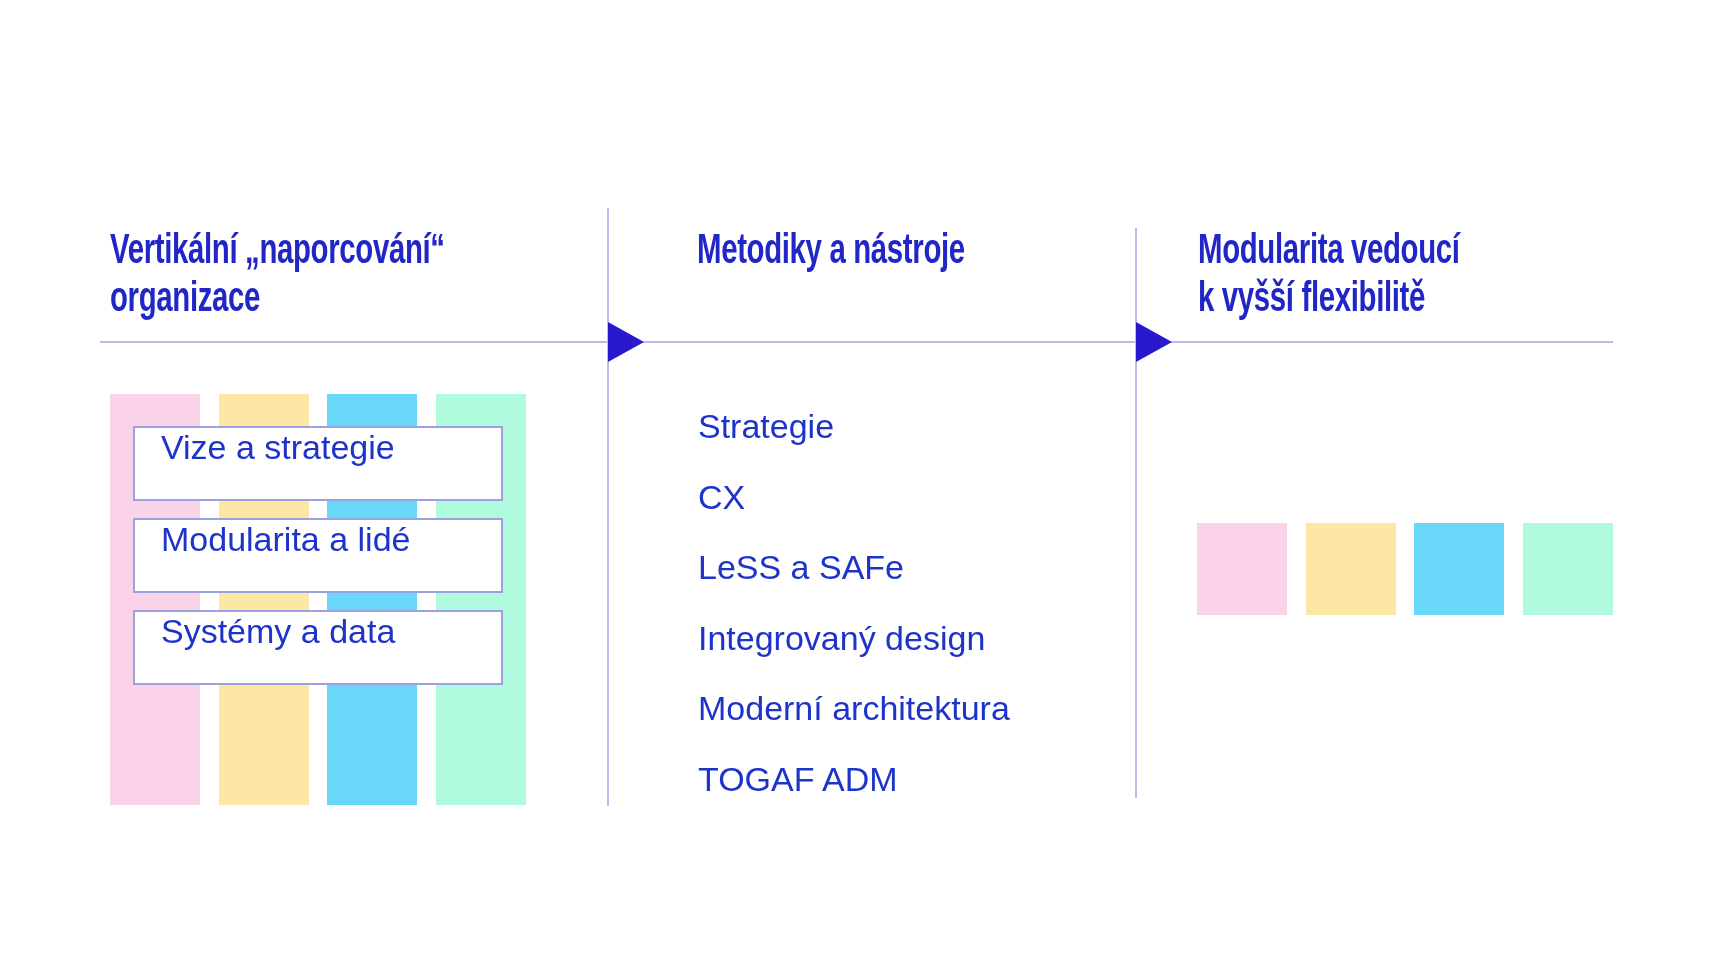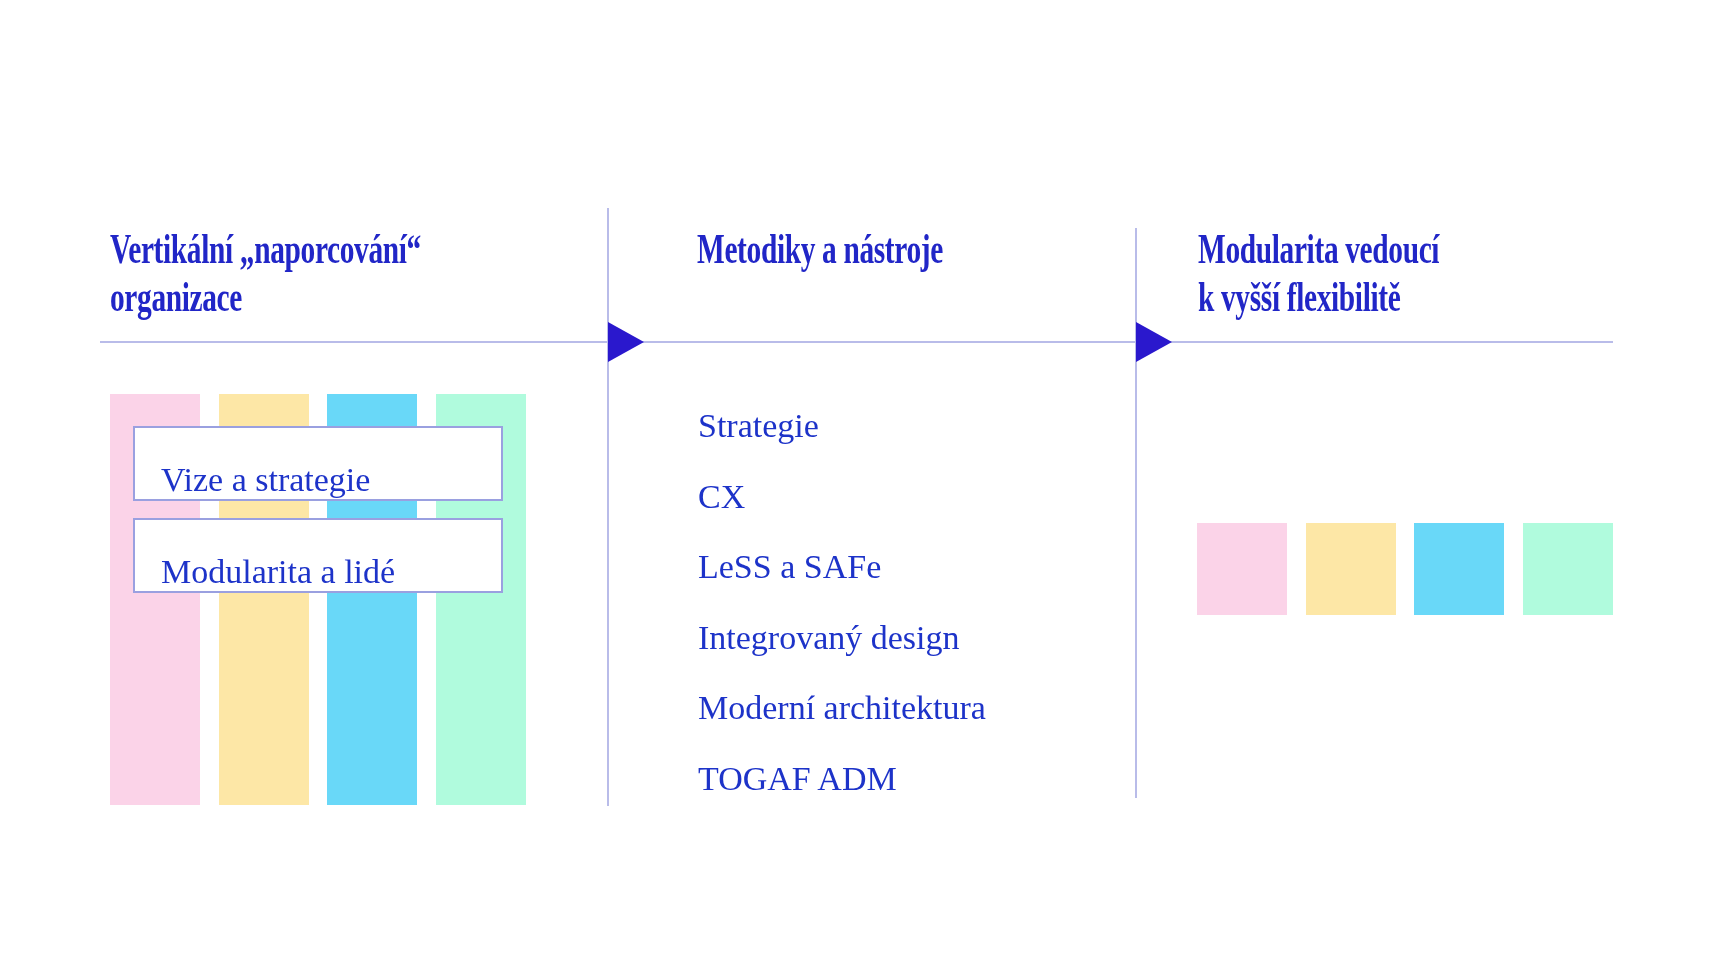--- a/index.html
+++ b/index.html
@@ -1,18 +1,18 @@
 <!DOCTYPE html>
 <html><head>
 <meta charset="utf-8">
 <style>
   html,body{margin:0;padding:0;background:#ffffff;}
   .canvas{
     position:relative;width:1720px;height:968px;background:#ffffff;
-    font-family:Liberation Serif, serif;overflow:hidden;border-radius:19px;
+    font-family:Liberation Sans, sans-serif;overflow:hidden;border-radius:19px;
   }
   
   .header{
     position:absolute;top:225px;
     font-size:42px;font-weight:bold;line-height:48px;
     letter-spacing:-0.5px;color:#2126c7;
     transform:scaleX(0.70);transform-origin:0 0;white-space:nowrap;
   }
   
   .hline{position:absolute;left:100px;top:341px;width:1513px;height:2px;background:#b9bce9;}
@@ -30,21 +30,21 @@
     display:flex;justify-content:space-between;
   }
   .stripe{width:90px;height:411px;}
   
   .boxes{
     position:absolute;left:133px;top:426px;width:370px;
     display:flex;flex-direction:column;gap:17px;
   }
   .layerbox{
     box-sizing:border-box;height:75px;width:370px;background:#ffffff;
-    border:2px solid #9aa0e0;display:flex;align-items:flex-end;
+    border:2px solid #9aa0e0;display:flex;align-items:flex-start;
     padding-left:26px;font-size:34px;color:#1d33c9;white-space:nowrap;
   }
   
   .mlist{
     position:absolute;left:698px;top:409px;
     display:flex;flex-direction:column;gap:36.5px;
   }
   .mitem{font-size:34px;line-height:34px;color:#1d33c9;white-space:nowrap;}
   
   .squares{
@@ -83,20 +83,23 @@
     <div class="stripe" style="background: rgb(176, 251, 221);"></div>
   </div>
 
   <div class="boxes">
     <div class="layerbox">
         <span>Vize a strategie</span>
       </div>
     <div class="layerbox">
         <span>Modularita a lidé</span>
       </div>
+    <div class="layerbox">
+        <span>Systémy a data</span>
+      </div>
   </div>
 
   <div class="mlist">
     <div class="mitem">Strategie</div>
     <div class="mitem">CX</div>
     <div class="mitem">LeSS a SAFe</div>
     <div class="mitem">Integrovaný design</div>
     <div class="mitem">Moderní architektura</div>
     <div class="mitem">TOGAF ADM</div>
   </div>

